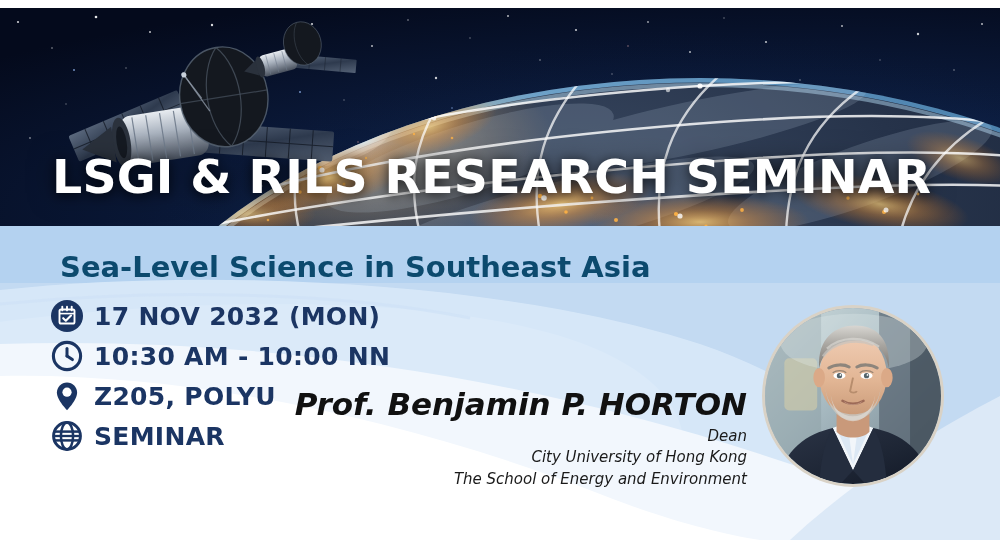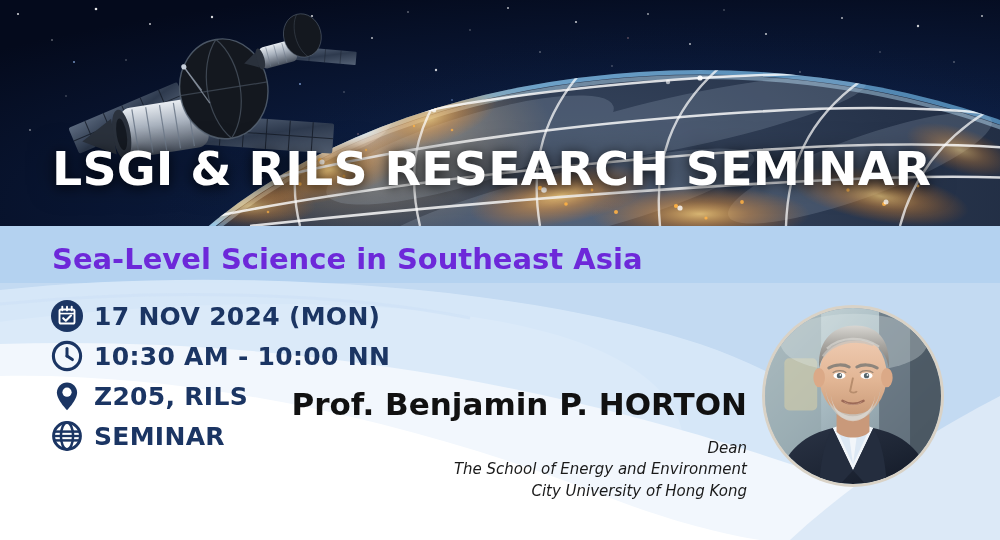--- a/index.html
+++ b/index.html
@@ -15,21 +15,21 @@
     position: relative;
     width: 1000px;
     height: 540px;
     overflow: hidden;
     background: #ffffff;
   }
 
   
   .hero {
     position: absolute;
-    left: 0; top: 0;
+    left: 0; top: 8px;
     width: 1000px;
     height: 226px;
     overflow: hidden;
     background: #404040;
   }
   .hero-svg {
     position: absolute;
     left: 0; top: 0;
     width: 1000px;
     height: 226px;
@@ -62,26 +62,26 @@
     width: 1000px;
     height: 314px;
     display: block;
   }
 
   
   .subtitle {
     position: absolute;
     left: 52px;
     top: 243px;
-    margin: 0;
+    margin: 8px;
     font-family: "DejaVu Sans", sans-serif;
     font-weight: 700;
     font-size: 29px;
     line-height: 1.15;
-    color: #6d28d9;
+    color: #0c4a6e;
     white-space: nowrap;
     z-index: 8;
   }
 
   
   .info-list {
     position: absolute;
     left: 50px;
     top: 296px;
     z-index: 8;
@@ -113,36 +113,37 @@
     position: absolute;
     right: 253px;
     top: 387px;
     text-align: right;
     z-index: 9;
   }
   .speaker-name {
     margin: 0;
     font-family: "DejaVu Sans", sans-serif;
     font-weight: 700;
+    font-style: italic;
     font-size: 31px;
     line-height: 1.1;
     color: #111111;
     white-space: nowrap;
   }
   .speaker-line {
     margin: 0;
     font-family: "DejaVu Sans", sans-serif;
     font-style: italic;
     font-weight: 400;
     font-size: 15px;
     line-height: 1.42;
     color: #1a1a1a;
     white-space: nowrap;
   }
-  .speaker-line.first { margin-top: 17px; }
+  .speaker-line.first { margin-top: 5px; }
 
   
   .portrait {
     position: absolute;
     left: 762px;
     top: 305px;
     width: 182px;
     height: 182px;
     border-radius: 50%;
     overflow: hidden;
@@ -449,64 +450,64 @@
         <svg width="34" height="34" viewBox="0 0 34 34">
           <circle cx="17" cy="17" r="16" fill="#1b3563"></circle>
           <rect x="9.5" y="10.5" width="15" height="14" rx="1.6" fill="none" stroke="#ffffff" stroke-width="1.9"></rect>
           <line x1="9.5" y1="14.6" x2="24.5" y2="14.6" stroke="#ffffff" stroke-width="1.6"></line>
           <line x1="12.3" y1="7.8" x2="12.3" y2="11.4" stroke="#ffffff" stroke-width="1.9" stroke-linecap="round"></line>
           <line x1="17" y1="7.8" x2="17" y2="11.4" stroke="#ffffff" stroke-width="1.9" stroke-linecap="round"></line>
           <line x1="21.7" y1="7.8" x2="21.7" y2="11.4" stroke="#ffffff" stroke-width="1.9" stroke-linecap="round"></line>
           <path d="M 13.2 19.2 L 15.8 21.7 L 21 16.6" fill="none" stroke="#ffffff" stroke-width="2.1" stroke-linecap="round" stroke-linejoin="round"></path>
         </svg>
       </span>
-      <span class="info-text">17 NOV 2024 (MON)</span>
+      <span class="info-text">17 NOV 2032 (MON)</span>
     </div>
 
     <div class="info-row">
       <span class="info-icon">
         <svg width="34" height="34" viewBox="0 0 34 34">
           <circle cx="17" cy="17" r="13.6" fill="none" stroke="#1b3563" stroke-width="3.1"></circle>
           <line x1="17" y1="17" x2="17" y2="9.4" stroke="#1b3563" stroke-width="3" stroke-linecap="round"></line>
           <line x1="17" y1="17" x2="22.4" y2="20.6" stroke="#1b3563" stroke-width="3" stroke-linecap="round"></line>
         </svg>
       </span>
       <span class="info-text">10:30 AM - 10:00 NN</span>
     </div>
 
     <div class="info-row">
       <span class="info-icon">
         <svg width="34" height="34" viewBox="0 0 34 34">
           <path d="M 17 3.4 C 11.4 3.4 6.9 7.9 6.9 13.5 C 6.9 21.1 17 31.2 17 31.2 C 17 31.2 27.1 21.1 27.1 13.5 C 27.1 7.9 22.6 3.4 17 3.4 Z" fill="#1b3563"></path>
           <circle cx="17" cy="13.2" r="4.6" fill="#ffffff"></circle>
         </svg>
       </span>
-      <span class="info-text">Z205, RILS</span>
+      <span class="info-text">Z205, POLYU</span>
     </div>
 
     <div class="info-row">
       <span class="info-icon">
         <svg width="34" height="34" viewBox="0 0 34 34">
           <circle cx="17" cy="17" r="13.4" fill="none" stroke="#1b3563" stroke-width="3"></circle>
           <ellipse cx="17" cy="17" rx="6.1" ry="13.4" fill="none" stroke="#1b3563" stroke-width="2.5"></ellipse>
           <line x1="4.1" y1="12.6" x2="29.9" y2="12.6" stroke="#1b3563" stroke-width="2.5"></line>
           <line x1="4.1" y1="21.4" x2="29.9" y2="21.4" stroke="#1b3563" stroke-width="2.5"></line>
           <line x1="3.6" y1="17" x2="30.4" y2="17" stroke="#1b3563" stroke-width="2.3"></line>
         </svg>
       </span>
       <span class="info-text">SEMINAR</span>
     </div>
 
   </div>
 
   <div class="speaker">
     <p class="speaker-name">Prof. Benjamin P. HORTON</p>
     <p class="speaker-line first">Dean</p>
+    <p class="speaker-line">City University of Hong Kong</p>
     <p class="speaker-line">The School of Energy and Environment</p>
-    <p class="speaker-line">City University of Hong Kong</p>
   </div>
 
   <div class="portrait">
     <svg viewBox="0 0 182 182">
       <defs>
         <linearGradient id="bgOffice" x1="0" y1="0" x2="1" y2="1">
           <stop offset="0%" stop-color="#cfdcdd"></stop>
           <stop offset="42%" stop-color="#a9bcc3"></stop>
           <stop offset="100%" stop-color="#6f7f8a"></stop>
         </linearGradient>

